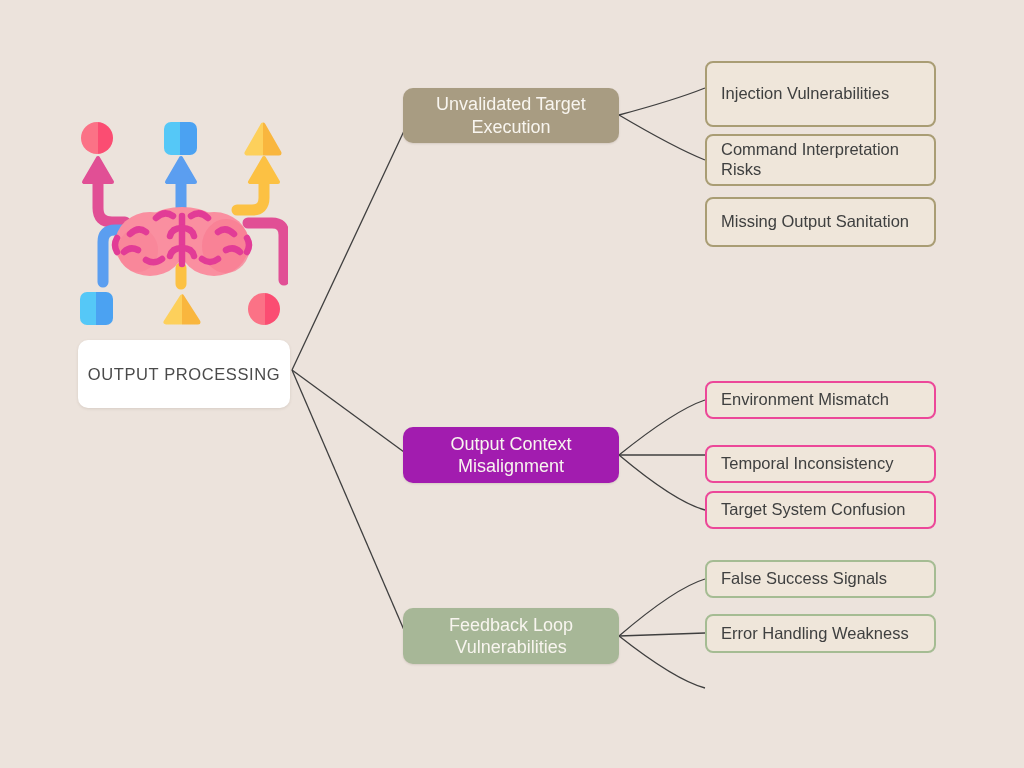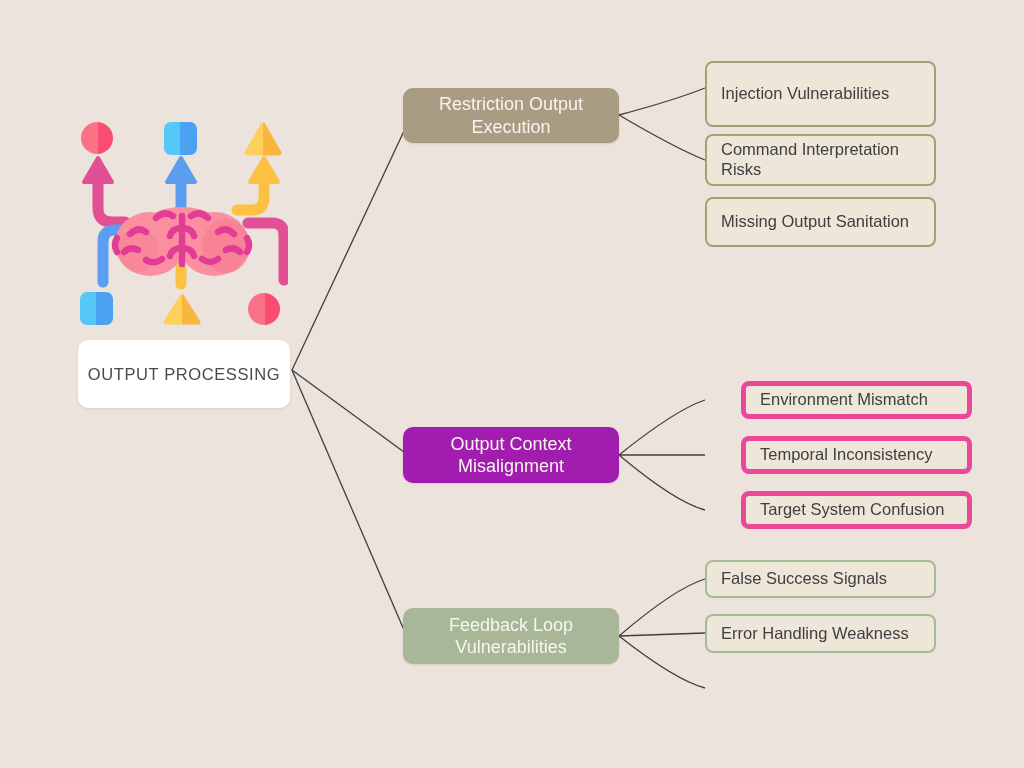--- a/index.html
+++ b/index.html
@@ -26,27 +26,27 @@
   }
   .branch-1{top:88px;height:55px;background:#a89c82;}
   .branch-2{top:427px;background:#a21caf;}
   .branch-3{top:608px;background:#a7b797;}
   .leaf{
     left:705px;width:231px;border-radius:8px;
     background:#efe6da;color:#3f4040;font-size:16.5px;line-height:1.2;
     padding:4px 14px;
   }
   .leaf-g1{border:2px solid #a99d74;}
-  .leaf-g2{border:5px solid #ec4899;margin-left:36px;}
+  .leaf-g2{border:2px solid #ec4899;}
   .leaf-g3{border:2px solid #a5bc93;}
   .leaf-1a{top:61px;height:66px;}
   .leaf-1b{top:134px;height:52px;}
   .leaf-1c{top:197px;height:50px;}
   .leaf-2a{top:381px;height:38px;}
-  .leaf-2b{top:436px;height:38px;}
+  .leaf-2b{top:445px;height:38px;}
   .leaf-2c{top:491px;height:38px;}
   .leaf-3a{top:560px;height:38px;}
   .leaf-3b{top:614px;height:39px;}
   .leaf-3c{top:669px;height:38px;}
   .icon-wrap{position:absolute;left:76px;top:112px;width:212px;height:218px;}
 </style>
 </head>
 <body>
 
 <div class="canvas">
@@ -129,21 +129,21 @@
         </g>
       </g>
     </svg>
   </div>
 
   <div class="node root-node">
     <span>OUTPUT PROCESSING</span>
   </div>
 
   <div class="node branch branch-1">
-    <span>Restriction Output Execution</span>
+    <span>Unvalidated Target Execution</span>
   </div>
   <div class="node branch branch-2">
     <span>Output Context Misalignment</span>
   </div>
   <div class="node branch branch-3">
     <span>Feedback Loop Vulnerabilities</span>
   </div>
 
   <div class="node leaf leaf-g1 leaf-1a">
     <span>Injection Vulnerabilities</span>

